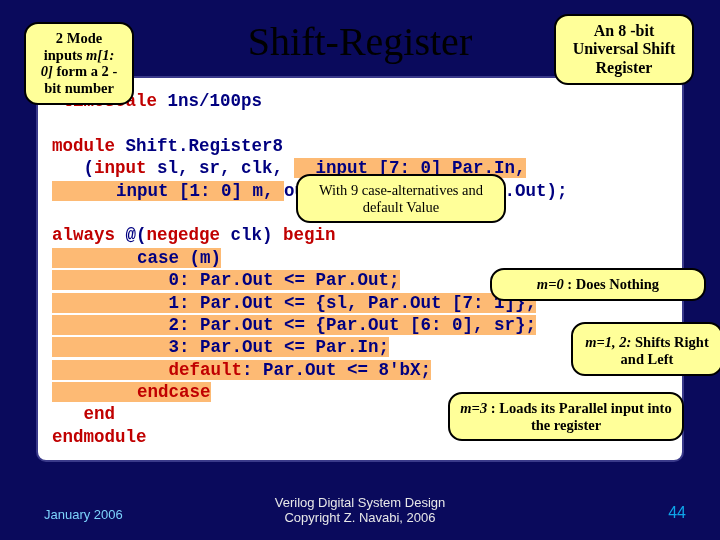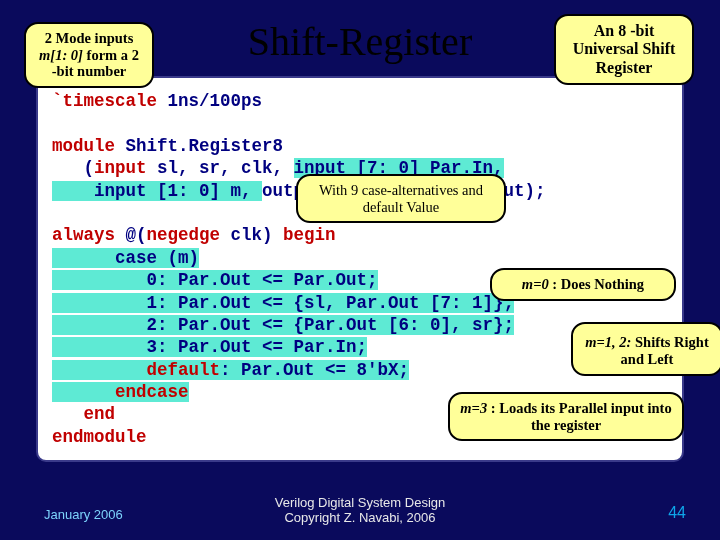--- a/index.html
+++ b/index.html
@@ -30,39 +30,39 @@
     border-radius: 10px;
     padding: 12px 14px;
     font-family: "Courier New", monospace;
     font-size: 17.5px;
     line-height: 1.28;
     font-weight: bold;
     color: #000080;
     white-space: pre;
   }
   .op { color: #c00000; }
-  .hl { background: #5eead4; color: #000080; }
+  .hl { background: #fdba74; color: #000080; padding-left: 22px; }
   .callout {
     position: absolute;
     background: #ffff99;
     border: 2px solid #000;
     border-radius: 14px;
     padding: 6px 10px;
     font-family: "Times New Roman", serif;
     font-size: 15px;
     text-align: center;
     line-height: 1.15;
     font-weight: bold;
     color: #000;
   }
   .callout .em { font-style: italic; }
-  #c1 { left: 24px; top: 22px; width: 130px; font-size: 14.5px; font-family: Liberation Serif, serif; }
+  #c1 { left: 24px; top: 22px; width: 110px; font-size: 14.5px; font-family: Liberation Serif, serif; }
   #c2 { left: 554px; top: 14px; width: 140px; font-size: 16px; }
   #c3 { left: 296px; top: 174px; width: 210px; font-size: 14.5px; }
-  #c4 { left: 490px; top: 268px; width: 186px; font-size: 14.5px; }
+  #c4 { left: 490px; top: 268px; width: 216px; font-size: 14.5px; }
   #c5 { left: 571px; top: 322px; width: 152px; height: 54px; font-size: 14.5px; padding-top:10px;}
   #c6 { left: 448px; top: 392px; width: 236px; font-size: 14.5px; }
   .footer-left {
     position: absolute;
     left: 44px;
     bottom: 18px;
     font-family: Arial, sans-serif;
     font-size: 13px;
     color: #7dd3fc;
   }

